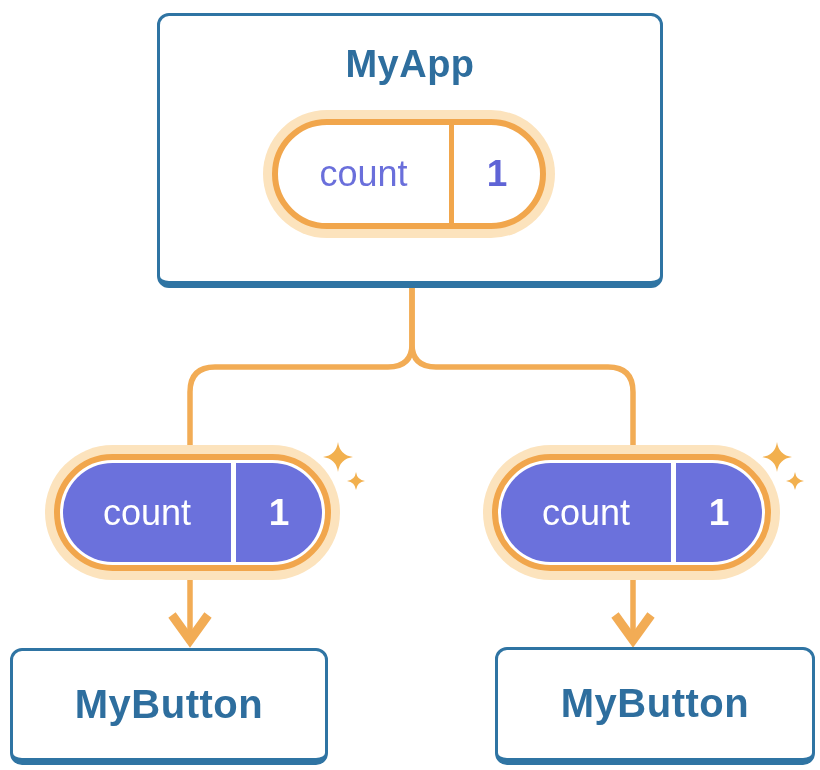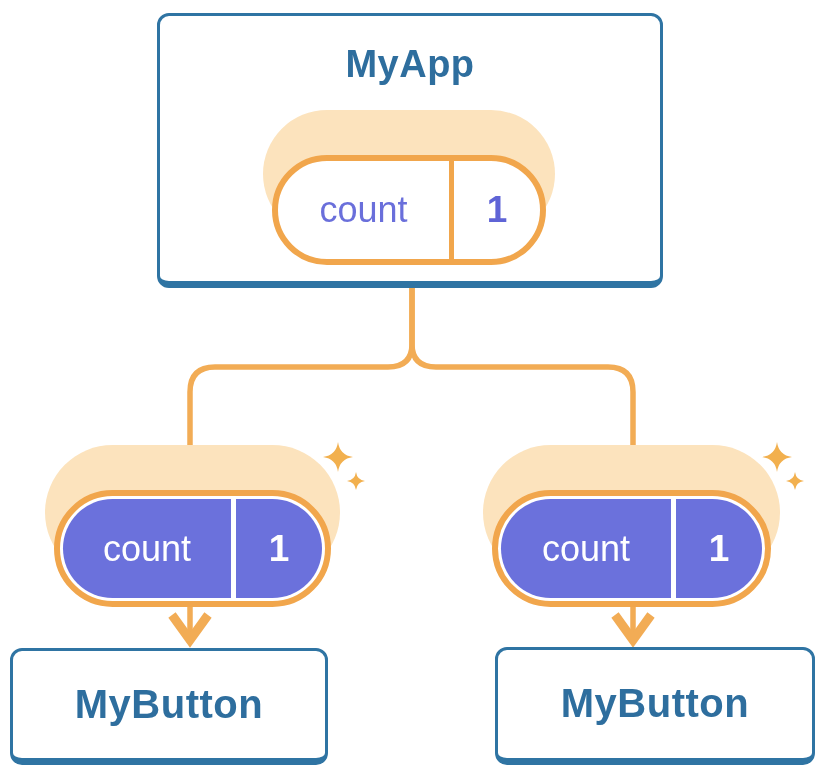--- a/index.html
+++ b/index.html
@@ -56,21 +56,20 @@
 
   .pill-ring {
     width: 100%; height: 100%;
     border-radius: 999px;
     border: 6px solid #F1A64C;
     background: #ffffff;
     box-sizing: border-box;
     display: flex;
     align-items: stretch;
     overflow: hidden;
-    margin-top: 36px;
   }
   .pill-ring.dark { padding: 3px; }
 
   .pill-body {
     flex: 1;
     display: flex;
     align-items: stretch;
     border-radius: 999px;
     overflow: hidden;
   }

